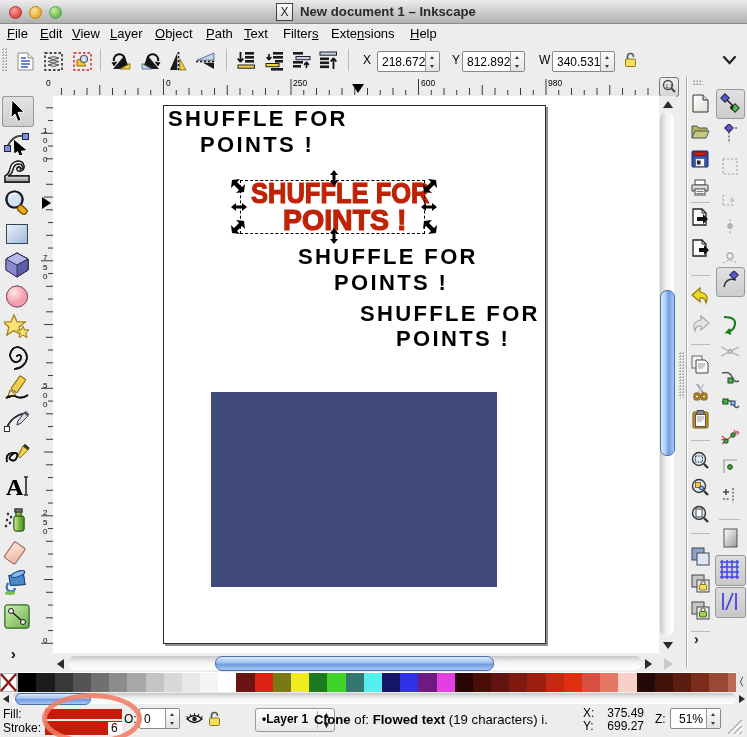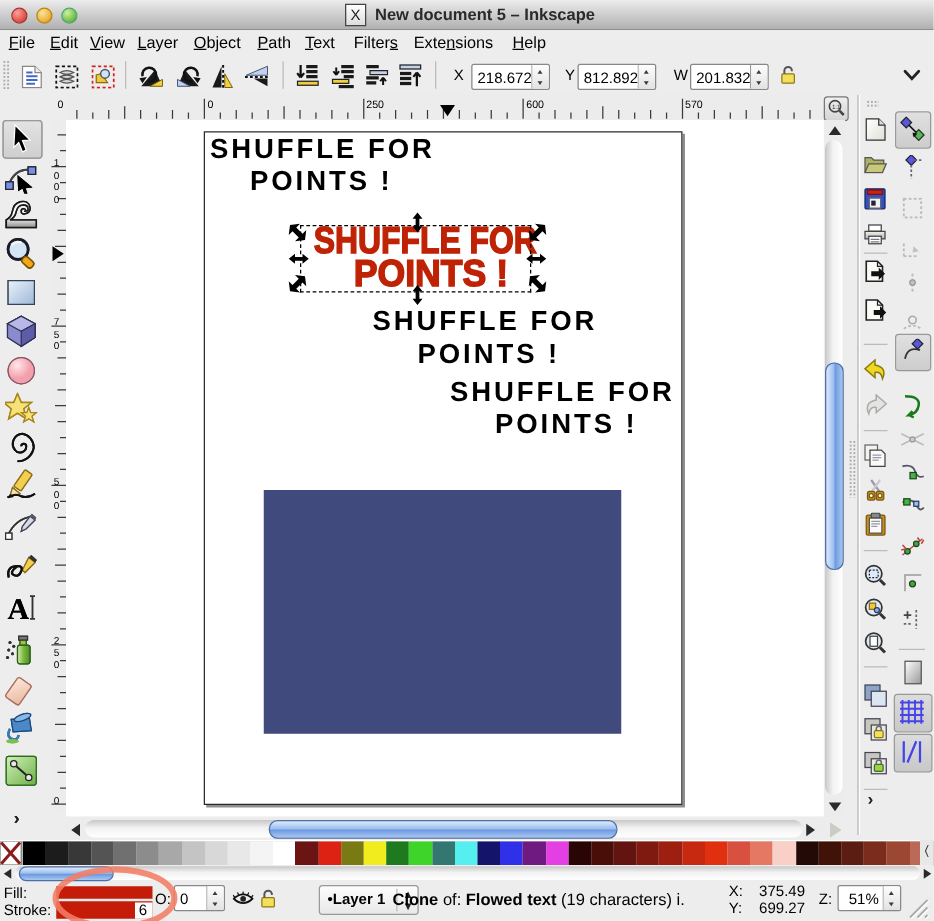--- a/index.html
+++ b/index.html
@@ -56,21 +56,21 @@
   .icon{position:absolute;}
 </style>
 </head>
 <body>
 
 <div id="titlebar" class="abs"></div>
 <div class="abs tl" style="left:9px;background:radial-gradient(circle at 35% 30%,#f7a29b,#e2574c 60%,#b33a30);border:1px solid #a33;"></div>
 <div class="abs tl" style="left:29px;background:radial-gradient(circle at 35% 30%,#fbe3a0,#edb541 60%,#c28a1e);border:1px solid #b8860b;"></div>
 <div class="abs tl" style="left:49px;background:radial-gradient(circle at 35% 30%,#c9f3a1,#7cc04c 60%,#4e8f2a);border:1px solid #4a7;"></div>
 <div class="abs" style="left:276px;top:3px;width:15px;height:16px;background:linear-gradient(#fff,#ddd);border:1px solid #444;font-size:12px;color:#222;text-align:center;line-height:16px;">X</div>
-<div id="title-text" class="abs">New document 5 – Inkscape</div>
+<div id="title-text" class="abs">New document 1 – Inkscape</div>
 
 <div id="menubar" class="abs">
  <span style="left:7px"><u>F</u>ile</span>
  <span style="left:40px"><u>E</u>dit</span>
  <span style="left:72px"><u>V</u>iew</span>
  <span style="left:110px"><u>L</u>ayer</span>
  <span style="left:155px"><u>O</u>bject</span>
  <span style="left:206px"><u>P</u>ath</span>
  <span style="left:244px"><u>T</u>ext</span>
  <span style="left:283px">Filter<u>s</u></span>
@@ -176,32 +176,32 @@
     <span class="spinval">218.672</span>
     <span class="spinbtn"></span>
   </div>
 <div class="abs lbl" style="left:452px;top:53px;">Y</div>
 <div class="spin" style="left:462px;top:51px;width:61px;">
     <span class="spinval">812.892</span>
     <span class="spinbtn"></span>
   </div>
 <div class="abs lbl" style="left:539px;top:53px;">W</div>
 <div class="spin" style="left:552px;top:51px;width:61px;">
-    <span class="spinval">201.832</span>
+    <span class="spinval">340.531</span>
     <span class="spinbtn"></span>
   </div>
 
 <div id="hruler" class="abs">
 <svg style="position:absolute;left:0;top:0;" width="606" height="21">
       <path d="M8.50,13 V20 M21.25,15 V20 M34.00,13 V20 M46.75,10 V20 M59.50,13 V20 M72.25,15 V20 M85.00,13 V20 M97.75,15 V20 M110.50,4 V20 M123.25,15 V20 M136.00,13 V20 M148.75,15 V20 M161.50,13 V20 M174.25,10 V20 M187.00,13 V20 M199.75,15 V20 M212.50,13 V20 M225.25,15 V20 M238.00,4 V20 M250.75,15 V20 M263.50,13 V20 M276.25,15 V20 M289.00,13 V20 M301.75,10 V20 M314.50,13 V20 M327.25,15 V20 M340.00,13 V20 M352.75,15 V20 M365.50,4 V20 M378.25,15 V20 M391.00,13 V20 M403.75,15 V20 M416.50,13 V20 M429.25,10 V20 M442.00,13 V20 M454.75,15 V20 M467.50,13 V20 M480.25,15 V20 M493.00,4 V20 M505.75,15 V20 M518.50,13 V20 M531.25,15 V20 M544.00,13 V20 M556.75,10 V20 M569.50,13 V20 M582.25,15 V20 M595.00,13 V20" stroke="#3a3a3a" stroke-width="1"></path>
     </svg>
   <div class="rlab" style="left:113px;top:3px;">0</div>
   <div class="rlab" style="left:240px;top:3px;">250</div>
   <div class="rlab" style="left:368px;top:3px;">600</div>
-  <div class="rlab" style="left:495px;top:3px;">570</div>
+  <div class="rlab" style="left:495px;top:3px;">980</div>
   <div class="rlab" style="left:-7px;top:3px;">0</div>
   <div style="position:absolute;left:299px;top:9px;width:0;height:0;border-left:6px solid transparent;border-right:6px solid transparent;border-top:9px solid #000;"></div>
 </div>
 <div id="vruler" class="abs">
 <svg style="position:absolute;left:0;top:0;" width="12" height="554">
       <path d="M5,11.80 H12 M7,24.55 H12 M0,37.30 H12 M7,50.05 H12 M5,62.80 H12 M7,75.55 H12 M5,88.30 H12 M3,101.05 H12 M5,113.80 H12 M7,126.55 H12 M5,139.30 H12 M7,152.05 H12 M0,164.80 H12 M7,177.55 H12 M5,190.30 H12 M7,203.05 H12 M5,215.80 H12 M3,228.55 H12 M5,241.30 H12 M7,254.05 H12 M5,266.80 H12 M7,279.55 H12 M0,292.30 H12 M7,305.05 H12 M5,317.80 H12 M7,330.55 H12 M5,343.30 H12 M3,356.05 H12 M5,368.80 H12 M7,381.55 H12 M5,394.30 H12 M7,407.05 H12 M0,419.80 H12 M7,432.55 H12 M5,445.30 H12 M7,458.05 H12 M5,470.80 H12 M3,483.55 H12 M5,496.30 H12 M7,509.05 H12 M5,521.80 H12 M7,534.55 H12 M0,547.30 H12" stroke="#3a3a3a" stroke-width="1"></path>
     </svg>
   <div class="vlab" style="top:30px;">1<br>0<br>0<br>0</div>
   <div class="vlab" style="top:157px;">7<br>5<br>0</div>
   <div class="vlab" style="top:285px;">5<br>0<br>0</div>

